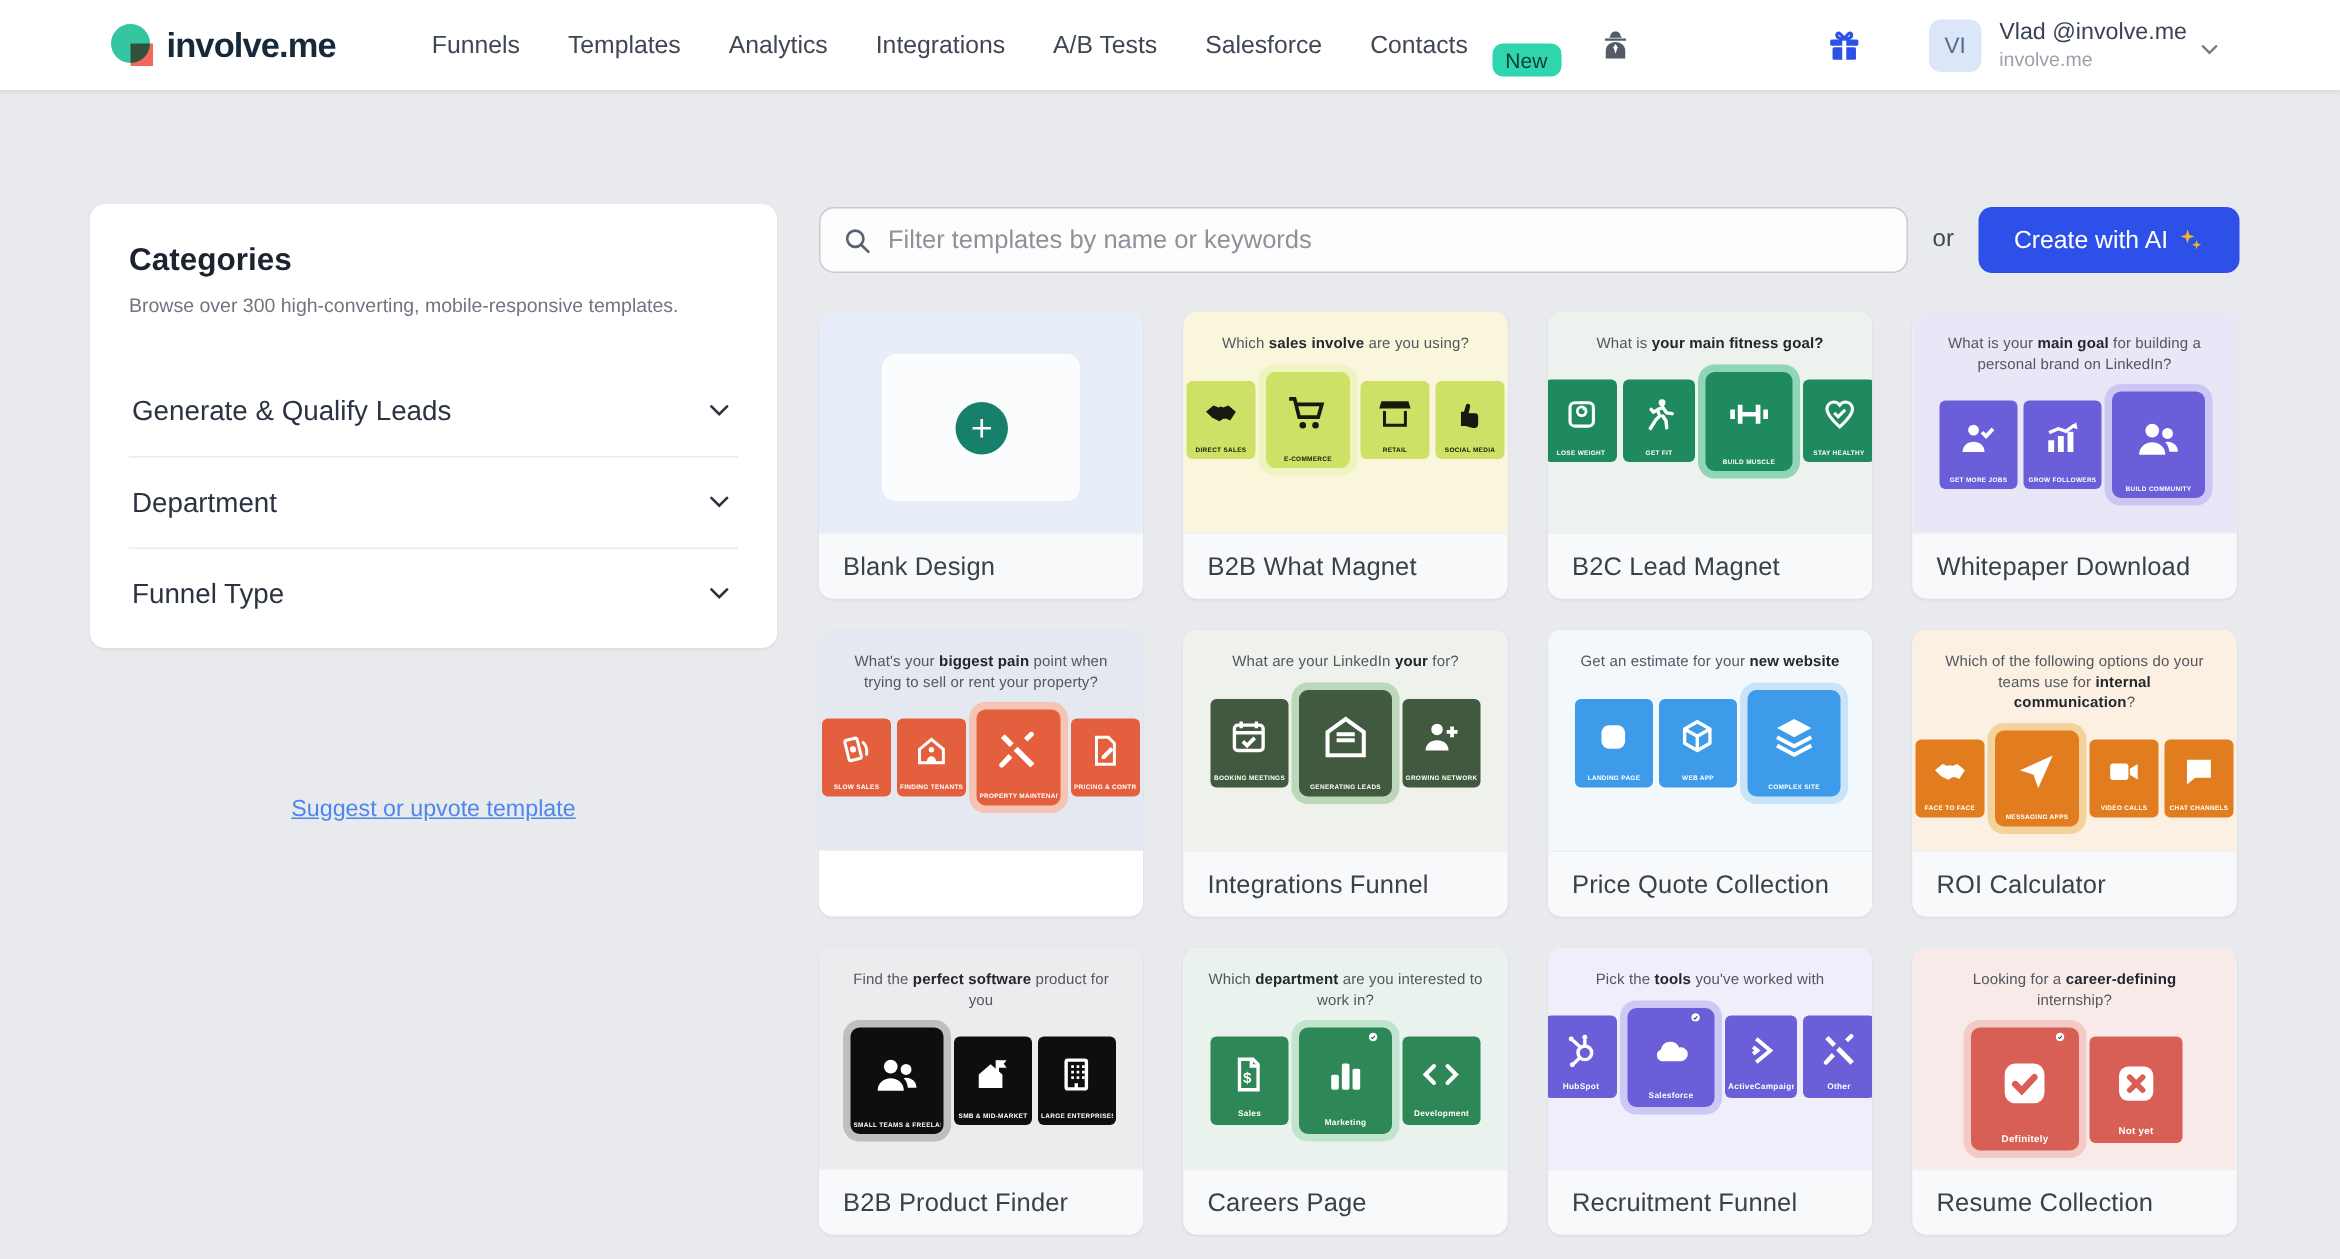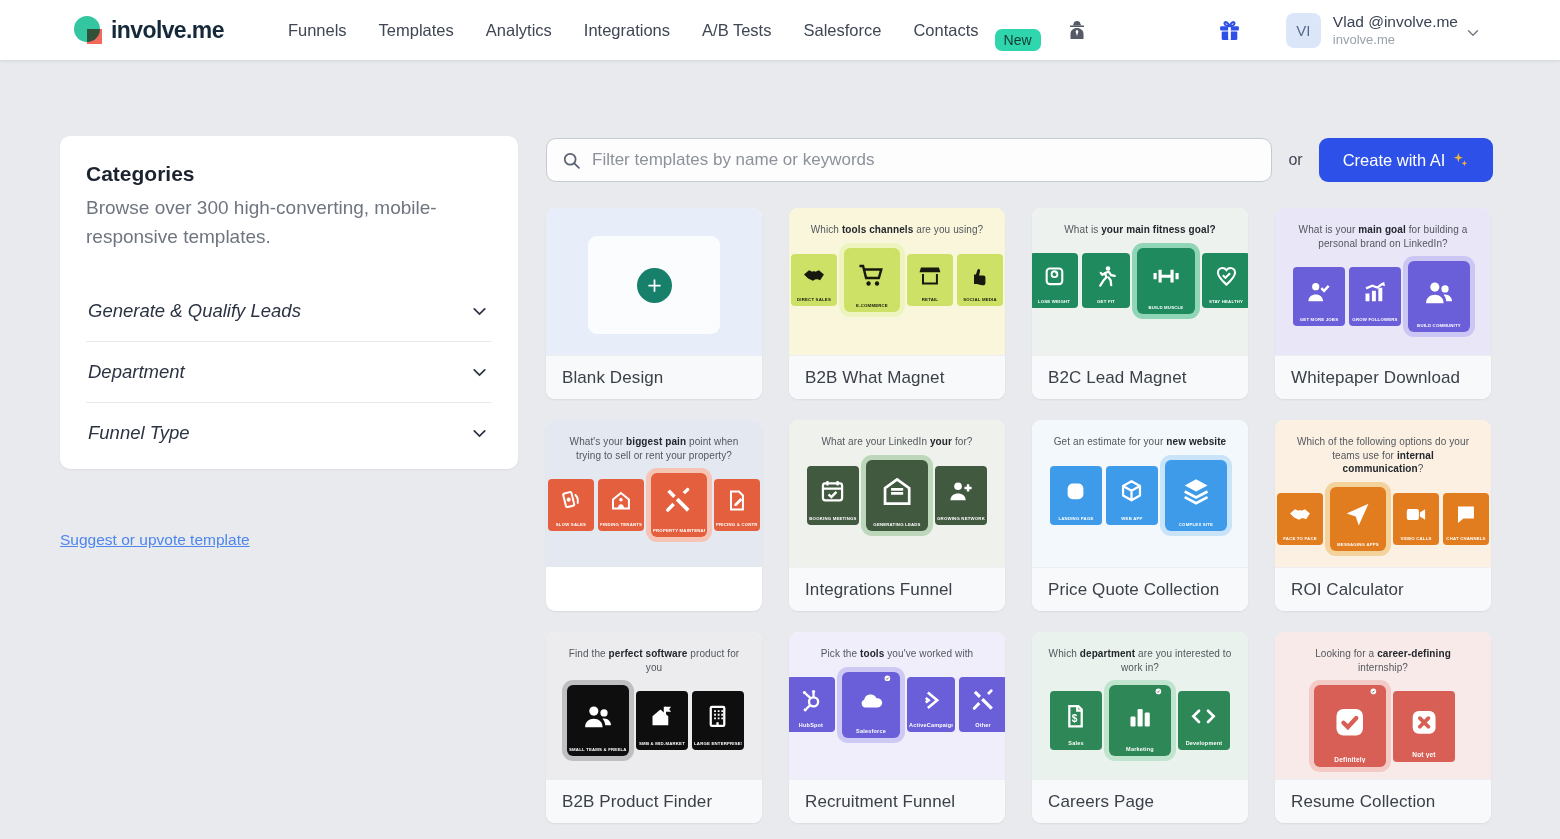--- a/index.html
+++ b/index.html
@@ -43,31 +43,31 @@
   .user-chevron { width:18px; height:18px; color:#737a86; margin-left:6px; margin-top:6px; }
 
   
   .sidebar-card {
     position:absolute; left:60px; top:136px; width:458px;
     background:#ffffff; border-radius:10px;
     box-shadow:0 1px 2px rgba(20,30,50,.06);
     padding:26px 26px 6px 26px;
   }
   .sidebar-title { font-size:21px; font-weight:600; color:#1b2330; }
-  .sidebar-sub { font-size:19px; line-height:1.5; color:#6f7580; margin-top:8px; max-width:385px; }
-  .cat-rows { margin-top:30px;font-style:italic; }
+  .sidebar-sub { font-size:13px; line-height:1.5; color:#6f7580; margin-top:8px; max-width:385px; }
+  .cat-rows { margin-top:30px; }
   .cat-row {
     display:flex; align-items:center; justify-content:space-between;
     padding:19px 2px; cursor:pointer;
   }
   .cat-row + .cat-row { border-top:1px solid #e9ebef; }
   .cat-label { font-size:18.5px; color:#2b3342; }
   .cat-chevron { width:21px; height:21px; color:#2b3342; }
   .suggest-link {
-    position:absolute; left:60px; top:531px; width:458px; text-align:left;
+    position:absolute; left:60px; top:531px; width:458px; text-align:center;
   }
   .suggest-link a { font-size:15.5px; color:#4e86ee; text-decoration:underline; cursor:pointer; }
 
   
   .search-row { position:absolute; left:546px; top:138px; width:947px; height:44px; display:flex; align-items:center; }
   .search-box {
     width:726px; height:44px; background:#fdfdfe; border:1px solid #c7cad1; border-radius:10px;
     display:flex; align-items:center; padding:0 14px;
   }
   .search-icon { width:21px; height:21px; color:#5a6170; flex:none; }
@@ -245,21 +245,21 @@
             </svg>
           </div>
         </div>
       </div>
       <div class="card-footer">
         <span class="card-title">Blank Design</span>
       </div>
     </div>
     <div class="card">
       <div class="preview" style="background: rgb(250, 246, 220);">
-        <div class="question">Which <b>tools channels</b> are you using?</div>
+        <div class="question">Which <b>sales involve</b> are you using?</div>
         <div class="tiles">
           <div class="tile" style="width: 46px; height: 52px; background: rgb(205, 225, 102); color: rgb(23, 25, 14);">
             <svg viewBox="0 0 24 24">
               <path fill="currentColor" d="M2 11l5-4.2 3.5 1.4 1.5-.8 1.5.8L17 6.8 22 11l-3.8 5.8-2.4-1.1h-2.2l-2.6 1.6L6.2 15z"></path>
             </svg>
             <span class="tile-label" style="font-size:4.3px;color:#17190e">DIRECT SALES</span>
           </div>
           <div class="tile sel" style="width: 56px; height: 64px; background: rgb(205, 225, 102); color: rgb(23, 25, 14); box-shadow: rgb(237, 244, 192) 0px 0px 0px 5px;">
             <svg viewBox="0 0 24 24">
               <path fill="none" stroke="currentColor" stroke-width="2" d="M2 4h3l2.5 10H18l2-7H6.5"></path>
@@ -520,20 +520,58 @@
             <svg viewBox="0 0 24 24">
               <rect x="6" y="3.5" width="12" height="17" rx="1" fill="none" stroke="currentColor" stroke-width="2"></rect>
               <path fill="currentColor" d="M9 6.5h1.6v1.6H9zm3.2 0h1.6v1.6h-1.6zm3.2 0H17v1.6h-1.6zM9 9.8h1.6v1.6H9zm3.2 0h1.6v1.6h-1.6zm3.2 0H17v1.6h-1.6zM9 13h1.6v1.6H9zm3.2 0h1.6v1.6h-1.6zm3.2 0H17v1.6h-1.6zM11 17.2h2v3.3h-2z"></path>
             </svg>
             <span class="tile-label" style="font-size:4.3px;color:#ffffff">LARGE ENTERPRISES</span>
           </div>
         </div>
       </div>
       <div class="card-footer">
         <span class="card-title">B2B Product Finder</span>
+      </div>
+    </div>
+    <div class="card">
+      <div class="preview" style="background: rgb(233, 242, 236);">
+        <div class="question">Which <b>department</b> are you interested to work in?</div>
+        <div class="tiles">
+          <div class="tile" style="width: 52px; height: 59px; background: rgb(45, 135, 86); color: rgb(255, 255, 255);">
+            <svg viewBox="0 0 24 24">
+              <path fill="none" stroke="currentColor" stroke-width="2" d="M6.5 3h8l3 3v15h-11z"></path>
+              <path d="M13.5 3v4h4" fill="none" stroke="currentColor" stroke-width="2"></path>
+              <text x="8.6" y="17" font-size="9" font-weight="bold" fill="currentColor">$</text>
+            </svg>
+            <span class="tile-label" style="font-size:5.5px;color:#ffffff">Sales</span>
+          </div>
+          <div class="tile sel" style="width: 62px; height: 71px; background: rgb(45, 135, 86); color: rgb(255, 255, 255); box-shadow: rgb(192, 228, 206) 0px 0px 0px 5px;">
+            <svg viewBox="0 0 24 24">
+              <rect x="4.8" y="12" width="3.8" height="7.5" rx="0.9" fill="currentColor"></rect>
+              <rect x="10.1" y="6.5" width="3.8" height="13" rx="0.9" fill="currentColor"></rect>
+              <rect x="15.4" y="9" width="3.8" height="10.5" rx="0.9" fill="currentColor"></rect>
+            </svg>
+            <span class="tile-label" style="font-size:5.5px;color:#ffffff">Marketing</span>
+            <span class="tile-badge">
+              <svg viewBox="0 0 24 24">
+                <circle cx="12" cy="12" r="10" fill="#fff"></circle>
+                <path d="M7.5 12.5l3 3 6-6.5" stroke="#3a3a3a" stroke-width="2.6" fill="none"></path>
+              </svg>
+            </span>
+          </div>
+          <div class="tile" style="width: 52px; height: 59px; background: rgb(45, 135, 86); color: rgb(255, 255, 255);">
+            <svg viewBox="0 0 24 24">
+              <path fill="none" stroke="currentColor" stroke-width="2.4" stroke-linecap="round" d="M8 7l-5 5 5 5M16 7l5 5-5 5"></path>
+            </svg>
+            <span class="tile-label" style="font-size:5.5px;color:#ffffff">Development</span>
+          </div>
+        </div>
+      </div>
+      <div class="card-footer">
+        <span class="card-title">Careers Page</span>
       </div>
     </div>
     <div class="card">
       <div class="preview" style="background: rgb(239, 238, 250);">
         <div class="question">Pick the <b>tools</b> you've worked with</div>
         <div class="tiles">
           <div class="tile" style="width: 48px; height: 55px; background: rgb(106, 95, 216); color: rgb(255, 255, 255);">
             <svg viewBox="0 0 24 24">
               <circle cx="14" cy="13.5" r="4.4" fill="none" stroke="currentColor" stroke-width="2.2"></circle>
               <path d="M14 9.1V4.8M6.3 5.5l4.6 4.2M7 20.3l3.8-3.6" stroke="currentColor" stroke-width="2.2"></path>
@@ -568,58 +606,20 @@
             </svg>
             <span class="tile-label" style="font-size:5.5px;color:#ffffff">Other</span>
           </div>
         </div>
       </div>
       <div class="card-footer">
         <span class="card-title">Recruitment Funnel</span>
       </div>
     </div>
     <div class="card">
-      <div class="preview" style="background: rgb(233, 242, 236);">
-        <div class="question">Which <b>department</b> are you interested to work in?</div>
-        <div class="tiles">
-          <div class="tile" style="width: 52px; height: 59px; background: rgb(45, 135, 86); color: rgb(255, 255, 255);">
-            <svg viewBox="0 0 24 24">
-              <path fill="none" stroke="currentColor" stroke-width="2" d="M6.5 3h8l3 3v15h-11z"></path>
-              <path d="M13.5 3v4h4" fill="none" stroke="currentColor" stroke-width="2"></path>
-              <text x="8.6" y="17" font-size="9" font-weight="bold" fill="currentColor">$</text>
-            </svg>
-            <span class="tile-label" style="font-size:5.5px;color:#ffffff">Sales</span>
-          </div>
-          <div class="tile sel" style="width: 62px; height: 71px; background: rgb(45, 135, 86); color: rgb(255, 255, 255); box-shadow: rgb(192, 228, 206) 0px 0px 0px 5px;">
-            <svg viewBox="0 0 24 24">
-              <rect x="4.8" y="12" width="3.8" height="7.5" rx="0.9" fill="currentColor"></rect>
-              <rect x="10.1" y="6.5" width="3.8" height="13" rx="0.9" fill="currentColor"></rect>
-              <rect x="15.4" y="9" width="3.8" height="10.5" rx="0.9" fill="currentColor"></rect>
-            </svg>
-            <span class="tile-label" style="font-size:5.5px;color:#ffffff">Marketing</span>
-            <span class="tile-badge">
-              <svg viewBox="0 0 24 24">
-                <circle cx="12" cy="12" r="10" fill="#fff"></circle>
-                <path d="M7.5 12.5l3 3 6-6.5" stroke="#3a3a3a" stroke-width="2.6" fill="none"></path>
-              </svg>
-            </span>
-          </div>
-          <div class="tile" style="width: 52px; height: 59px; background: rgb(45, 135, 86); color: rgb(255, 255, 255);">
-            <svg viewBox="0 0 24 24">
-              <path fill="none" stroke="currentColor" stroke-width="2.4" stroke-linecap="round" d="M8 7l-5 5 5 5M16 7l5 5-5 5"></path>
-            </svg>
-            <span class="tile-label" style="font-size:5.5px;color:#ffffff">Development</span>
-          </div>
-        </div>
-      </div>
-      <div class="card-footer">
-        <span class="card-title">Careers Page</span>
-      </div>
-    </div>
-    <div class="card">
       <div class="preview" style="background: rgb(248, 234, 232);">
         <div class="question">Looking for a <b>career-defining</b> internship?</div>
         <div class="tiles">
           <div class="tile sel" style="width: 72px; height: 82px; background: rgb(216, 95, 85); color: rgb(255, 255, 255); box-shadow: rgb(243, 202, 198) 0px 0px 0px 5px;">
             <svg viewBox="0 0 24 24">
               <rect x="3.5" y="3.5" width="17" height="17" rx="4.5" fill="#fff"></rect>
               <path fill="none" stroke="#d85f55" stroke-width="2.8" stroke-linecap="round" d="M8 12.3l2.8 2.8 5.4-5.8"></path>
             </svg>
             <span class="tile-label" style="font-size:6.5px;color:#ffffff">Definitely</span>
             <span class="tile-badge">

